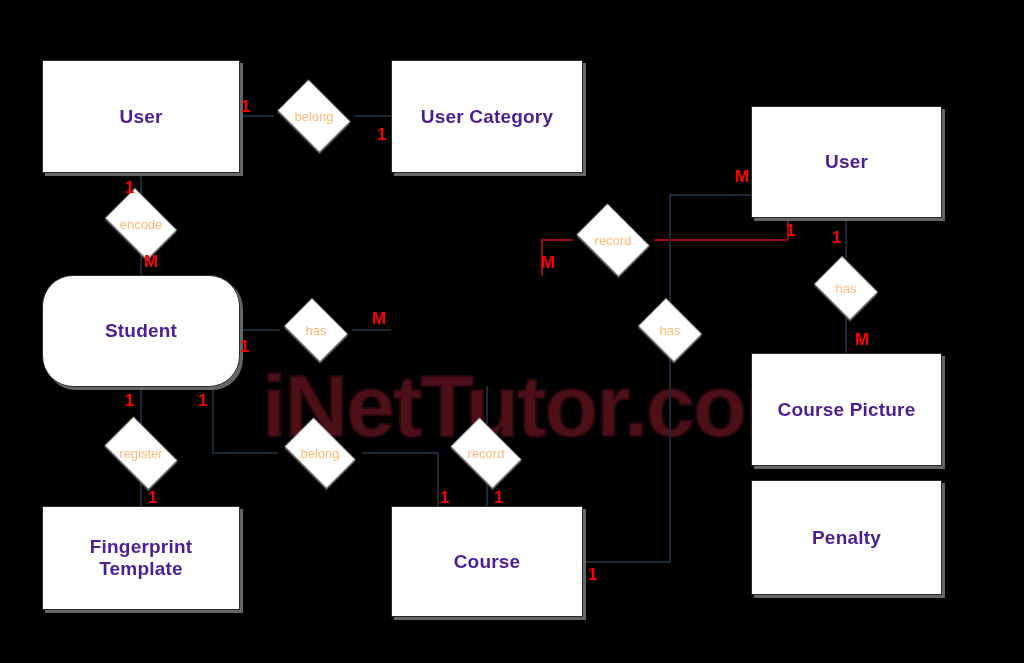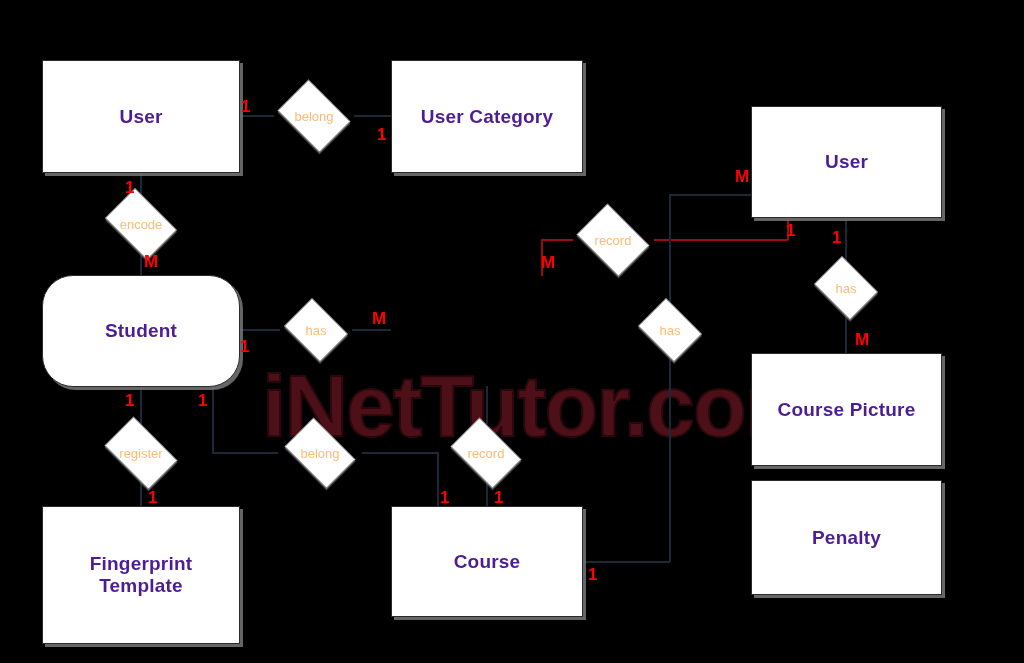--- a/index.html
+++ b/index.html
@@ -151,21 +151,21 @@
 
   <div class="entity" style="left:42px;top:275px;width:198px;height:112px;border-radius:31px;">
     <span>Student</span>
   </div>
 
 
   <div class="entity" style="left:751px;top:353px;width:191px;height:113px;">
     <span>Course Picture</span>
   </div>
 
-  <div class="entity" style="left:42px;top:506px;width:198px;height:138px;">
+  <div class="entity" style="left:42px;top:506px;width:198px;height:104px;">
     <span class="multiline" style="white-space:pre-line;">Fingerprint
 Template</span>
   </div>
 
   <div class="entity" style="left:391px;top:506px;width:192px;height:111px;">
     <span>Course</span>
   </div>
 
   <div class="entity" style="left:751px;top:480px;width:191px;height:115px;">
     <span>Penalty</span>

